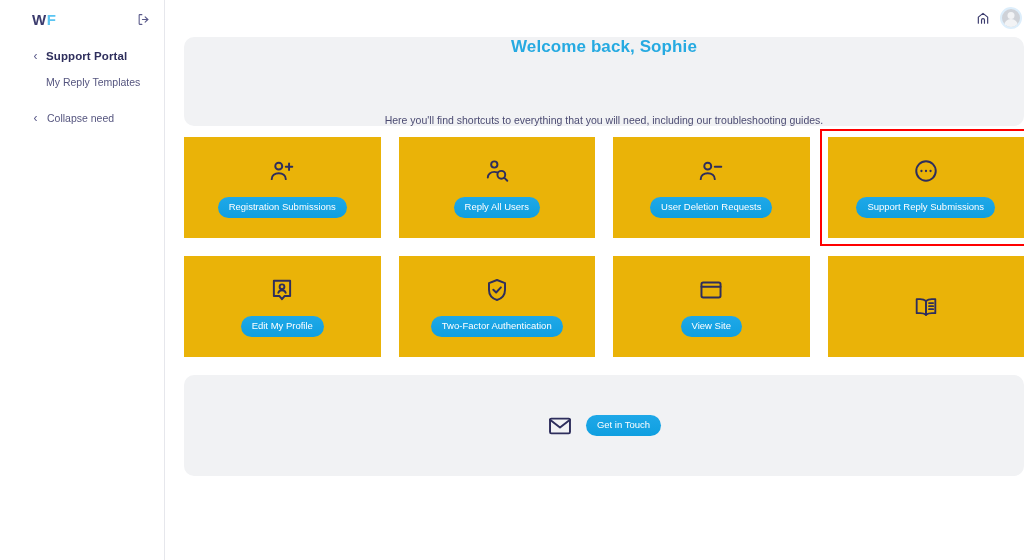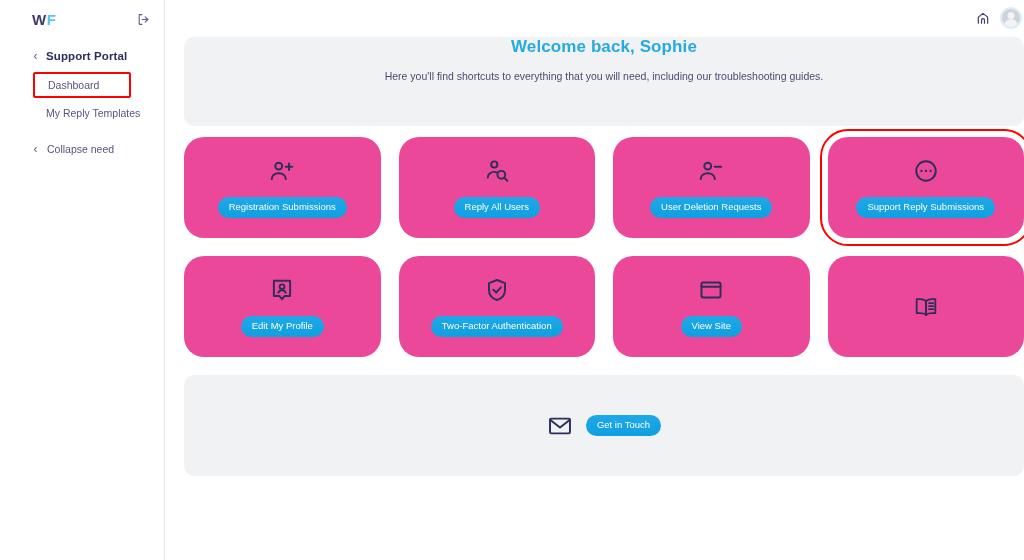--- a/index.html
+++ b/index.html
@@ -99,38 +99,38 @@
     background: #f2f3f5; left: 50%; bottom: -1px; transform: translateX(-50%);
   }
 
   
   .banner {
     background: #f1f2f4;
     border-radius: 10px;
     height: 89px;
     margin-top: 1px;
     display: flex; flex-direction: column;
-    align-items: center; justify-content: flex-start;
+    align-items: center; justify-content: space-between;
     gap: 13px;
   }
   .banner-title {
     color: #26aae1; font-size: 17px; font-weight: 600; letter-spacing: .1px;
   }
   .banner-sub { color: #4b4b72; font-size: 10.5px; }
 
   
   .grid {
     display: grid;
     grid-template-columns: repeat(4, 1fr);
     gap: 18px;
     margin-top: 11px;
   }
   .card {
-    background: #ec4899;
-    border-radius: 20px;
+    background: #eab308;
+    border-radius: 0;
     height: 101px;
     display: flex; flex-direction: column;
     align-items: center; justify-content: center;
     gap: 13px;
     position: relative;
   }
   .card.highlight {
     outline: 2px solid #ff0000;
     outline-offset: 6px;
   }
@@ -178,23 +178,20 @@
           <line x1="20" y1="12" x2="10" y2="12"></line>
         </svg>
       </span>
     </div>
 
     <div class="sb-section">
       <span class="chev">‹</span>
       <span class="sb-section-label">Support Portal</span>
     </div>
 
-    <div class="sb-item selected-wrap">
-      <span>Dashboard</span>
-    </div>
 
     <div class="sb-item plain">
       <span>My Reply Templates</span>
     </div>
 
     <div class="collapse-row">
       <span class="chev">‹</span>
       <span class="collapse-label">Collapse need</span>
     </div>
   </aside>

